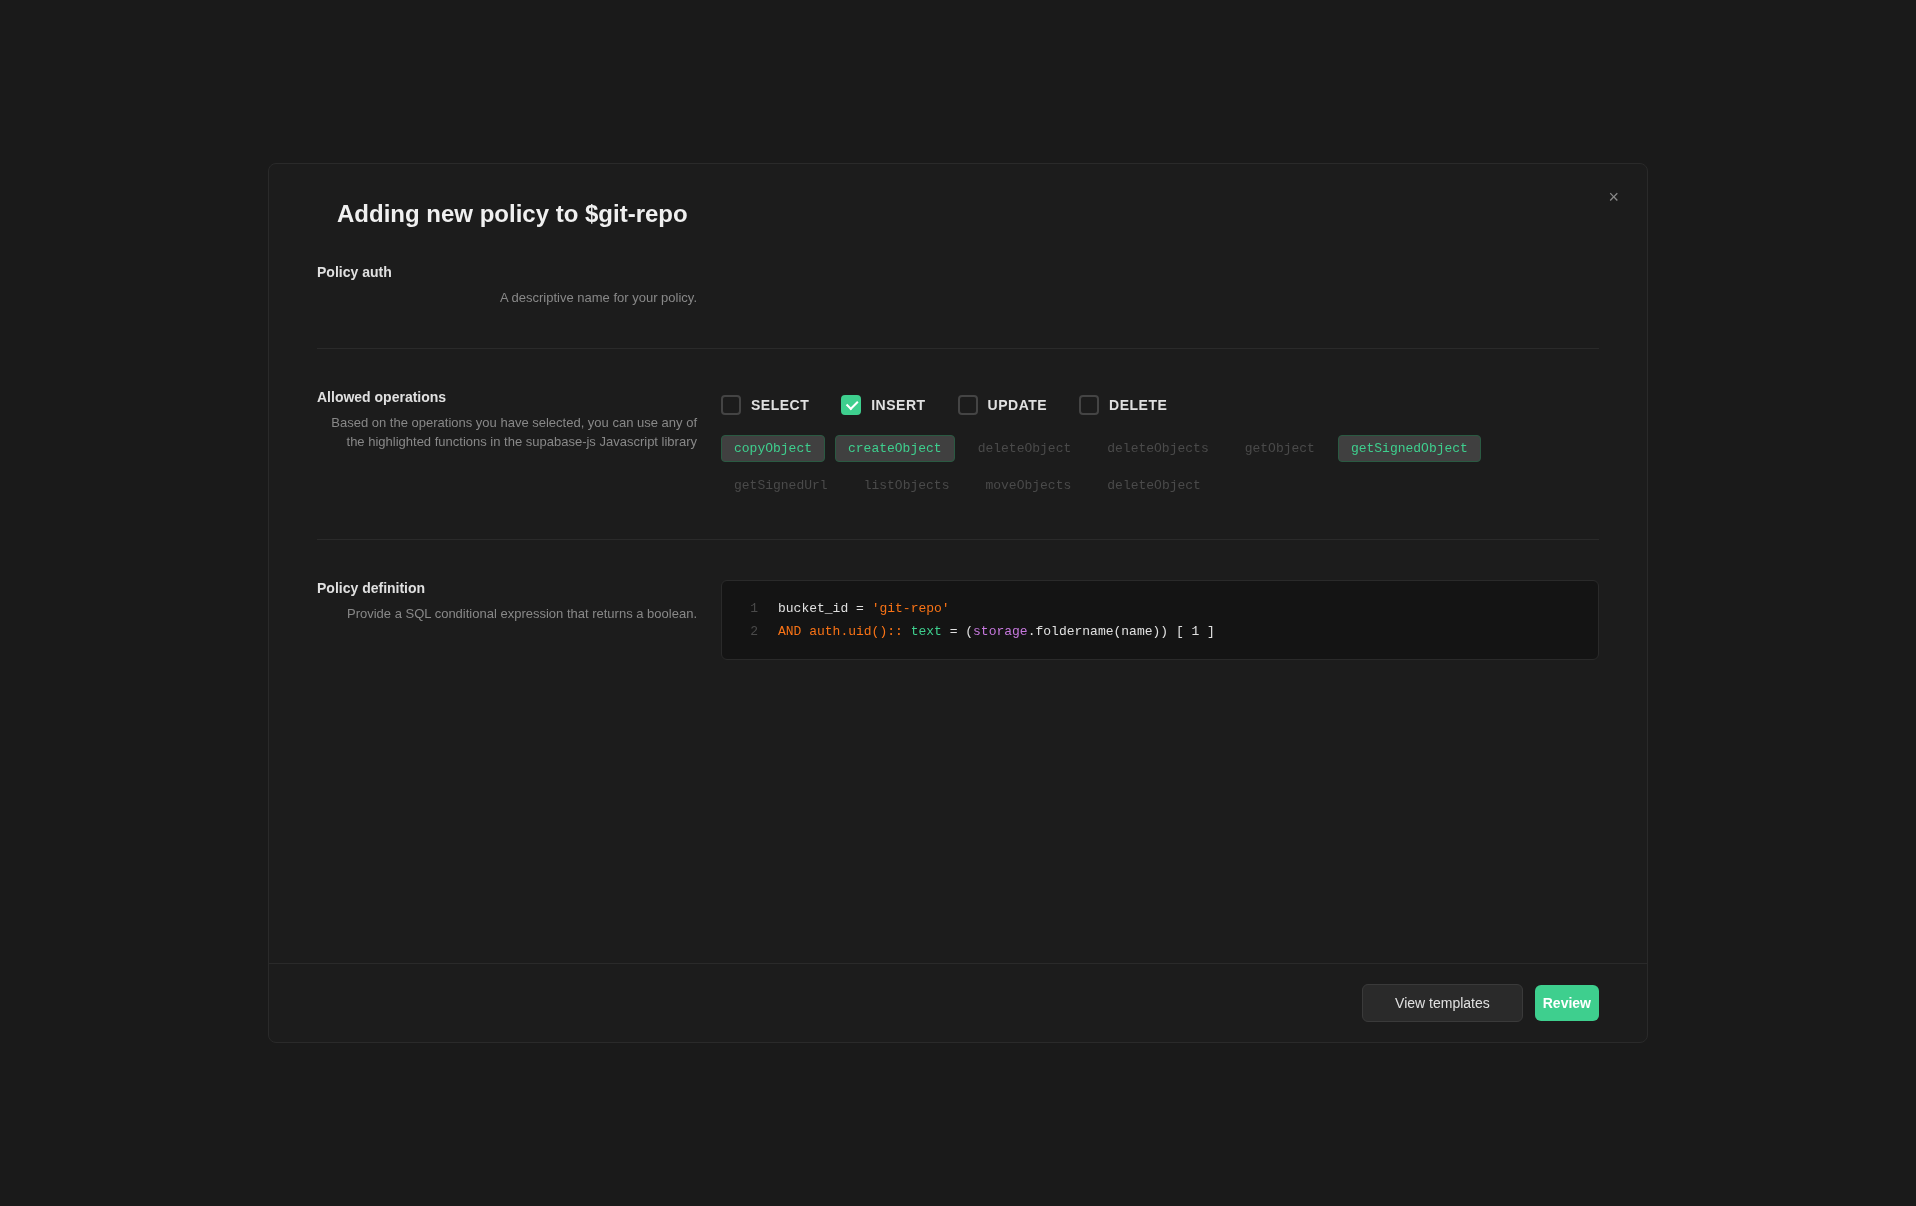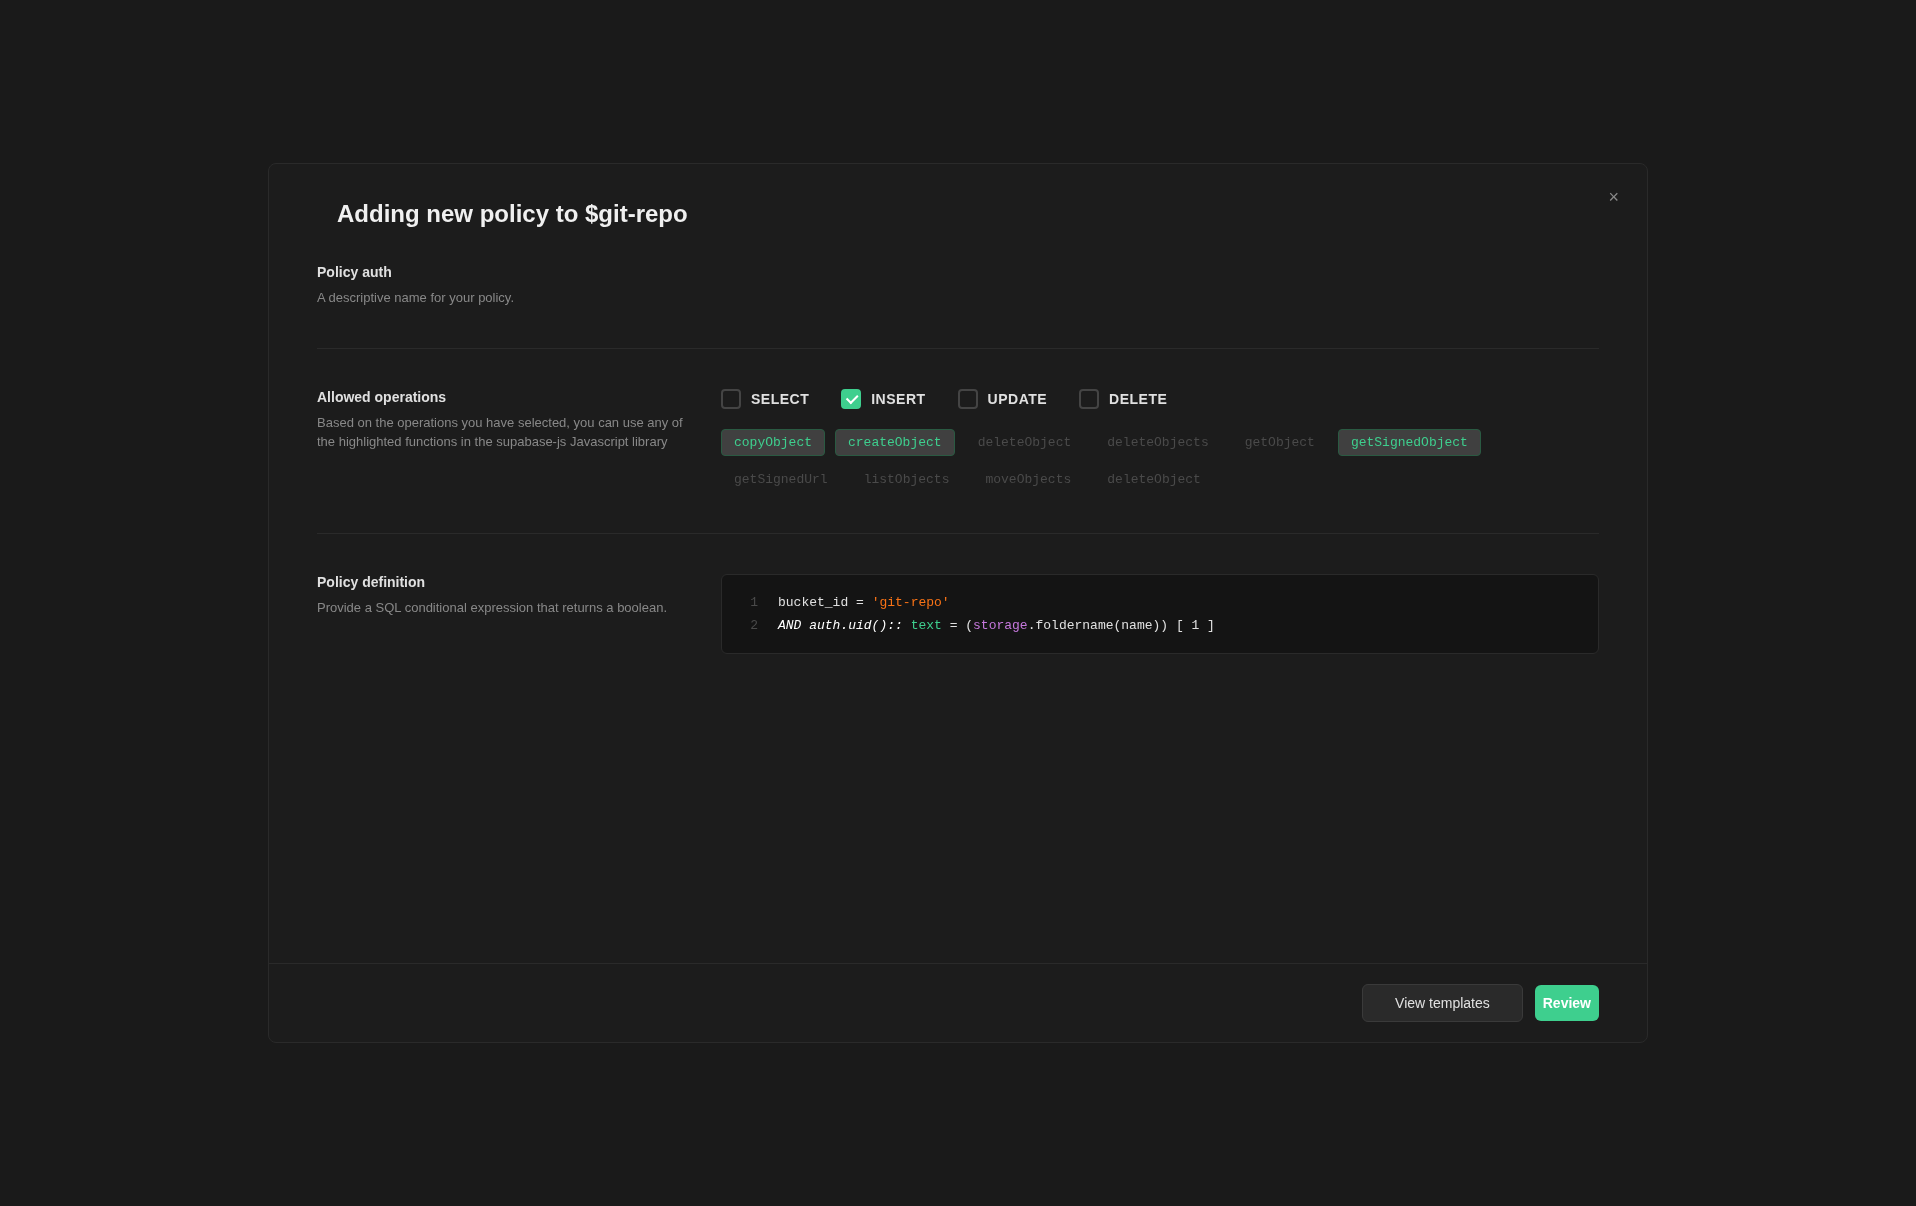--- a/index.html
+++ b/index.html
@@ -62,20 +62,21 @@
     .section-label h3 {
       font-size: 14px;
       font-weight: 600;
       color: #e0e0e0;
       margin-bottom: 8px;
     }
     .section-label p {
       font-size: 13px;
       color: #888;
       line-height: 1.5;
+      text-align: right;
     }
     .section-content {
       display: flex;
       flex-direction: column;
       justify-content: center;
     }
     
     .policy-name-wrapper {
       position: relative;
       border: 1px solid #3a3a3a;
@@ -104,20 +105,21 @@
       display: flex;
       align-items: center;
       gap: 32px;
       margin-bottom: 20px;
     }
     .operation-item {
       display: flex;
       align-items: center;
       gap: 10px;
       cursor: pointer;
+      margin-top: 6px;
     }
     .checkbox {
       width: 20px;
       height: 20px;
       border: 2px solid #444;
       border-radius: 4px;
       background: transparent;
       display: flex;
       align-items: center;
       justify-content: center;
@@ -182,21 +184,21 @@
       color: #4a4a4a;
       user-select: none;
       min-width: 16px;
       text-align: right;
     }
     .code-content {
       color: #e0e0e0;
     }
     .c-default { color: #e0e0e0; }
     .c-string { color: #f97316; }
-    .c-keyword { color: #ffffff; font-style: italic; }
+    .c-keyword { color: #f97316; }
     .c-type { color: #3ecf8e; }
     .c-func { color: #c678dd; }
     
     .btn-templates {
       background: #2a2a2a;
       border: 1px solid #3a3a3a;
       border-radius: 6px;
       color: #e0e0e0;
       font-size: 14px;
       padding: 10px 32px;

